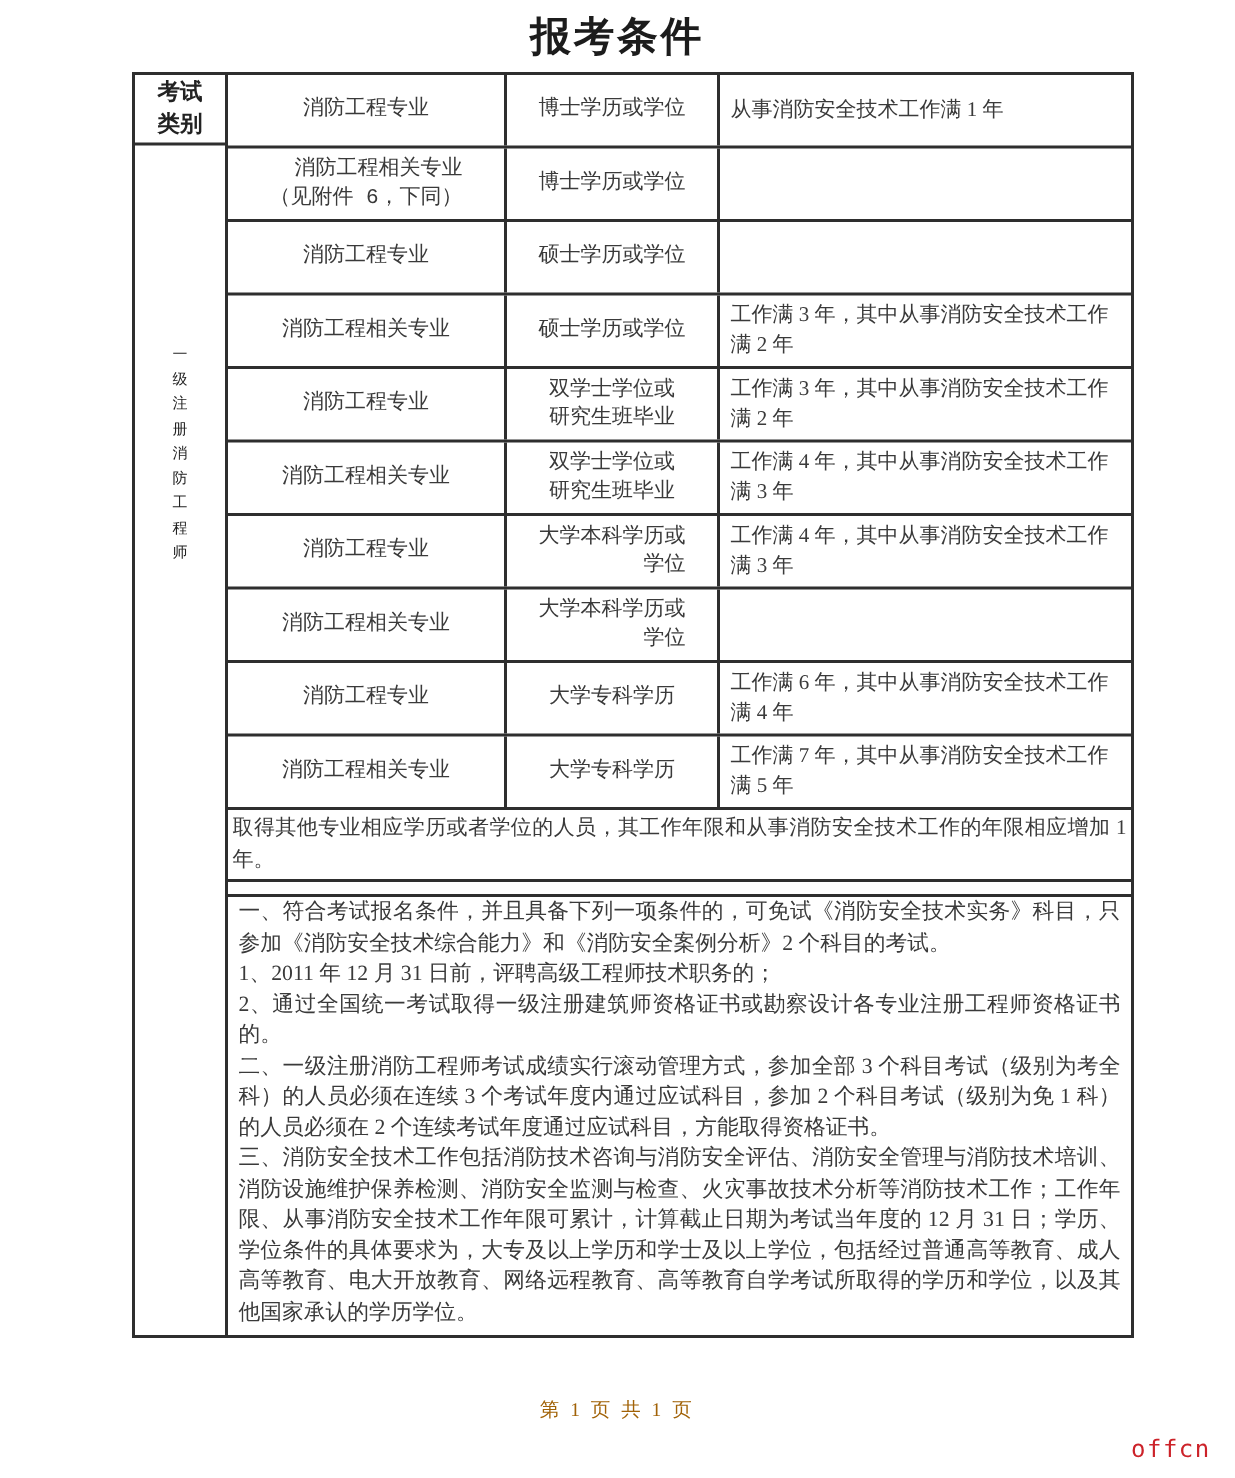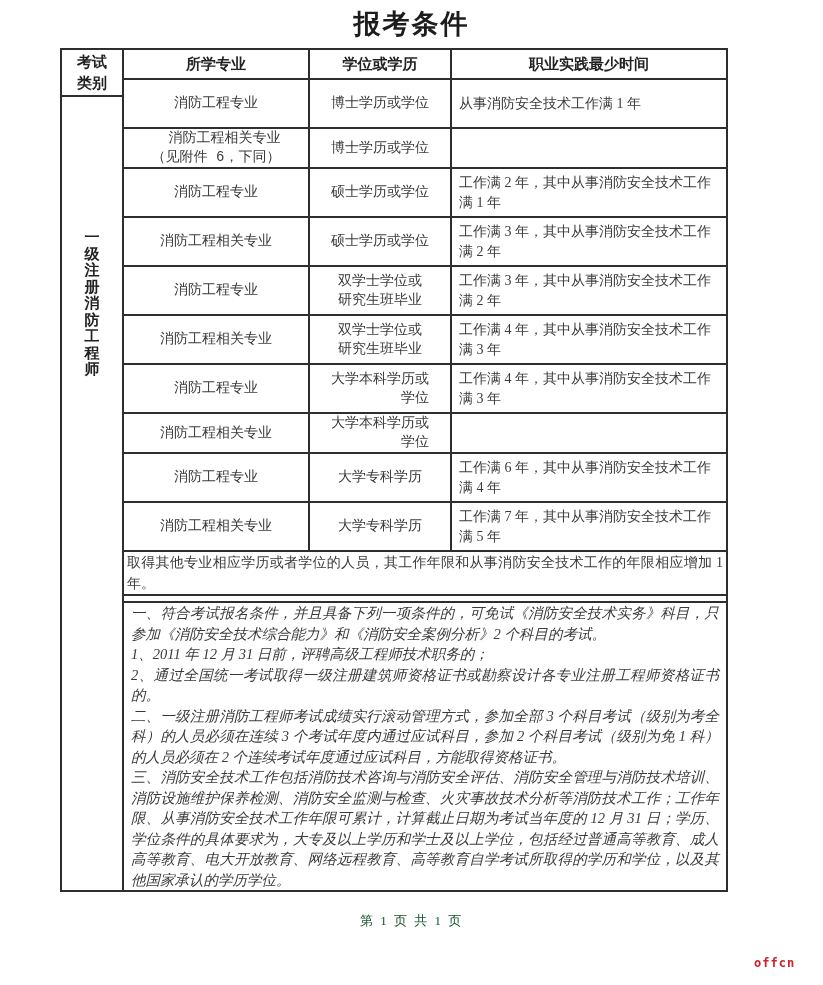--- a/index.html
+++ b/index.html
@@ -17,21 +17,21 @@
     top: 6px; left: 0;
     width: 100%;
     text-align: center;
     font-size: 27px;
     font-weight: bold;
     color: #1c1c1c;
     letter-spacing: 2px;
   }
   .doc-table {
     position: absolute;
-    left: 60px; top: 48px;
+    left: 88px; top: 48px;
     width: 668px; height: 844px;
     border: 2px solid #2e2e2e;
     display: flex;
     font-size: 14px;
   }
   
   .cat-col {
     width: 62px;
     border-right: 2px solid #2e2e2e;
     display: flex;
@@ -45,21 +45,21 @@
   }
   .cat-header span {
     display: inline-block; width: 32px;
     word-break: break-all; text-align: center; line-height: 21px;
     font-size: 15px;
   }
   .cat-body { flex: 1; text-align: center; padding-top: 132px; }
   .cat-body span {
     display: inline-block; width: 17px;
     word-break: break-all; line-height: 16.5px;
-    font-weight: bold; font-size: 15px; color: #222;
+    font-weight: normal; font-size: 10px; color: #222;
   }
   
   .main-col { flex: 1; display: flex; flex-direction: column; }
   .header-row {
     height: 47px; display: flex;
     border-bottom: 2px solid #2e2e2e;
     font-weight: bold; color: #222; font-size: 15px;
   }
   .header-row .hc {
     display: flex; align-items: center; justify-content: center;
@@ -86,38 +86,37 @@
     padding: 0 3px; line-height: 21px; text-align: justify;
   }
   .gap-row { height: 8px; }
   .notes-cell {
     flex: 1;
     border-top: 2px solid #2e2e2e;
     padding: 0 7px 0 7px;
     font-size: 14.5px;
     line-height: 20.5px;
     text-align: justify;
-    font-style: italic;
   }
   .notes-cell p { margin: 0; }
   
   .page-footer {
     position: absolute;
-    top: 912px; left: 0; width: 100%;
+    top: 931px; left: 0; width: 100%;
     text-align: center;
     font-size: 13px;
-    color: #14532d;
+    color: #a16207;
     letter-spacing: 2px;
   }
   .brand-logo {
     position: absolute;
     left: 754px; top: 956px;
     font-family: "DejaVu Sans Mono", "Liberation Mono", monospace;
-    font-size: 12px;
-    font-weight: bold;
+    font-size: 16px;
+    font-weight: normal;
     letter-spacing: 1px;
   }
 </style>
 </head>
 <body>
 
 <div class="doc-title">报考条件</div>
 
 <div class="doc-table">
 
@@ -125,40 +124,34 @@
     <div class="cat-header">
       <span>考试类别</span>
     </div>
     <div class="cat-body">
       <span>一级注册消防工程师</span>
     </div>
   </div>
 
   <div class="main-col">
 
-    <div class="header-row">
-      <div class="hc col-major">所学专业</div>
-      <div class="hc col-degree">学位或学历</div>
-      <div class="hc col-practice">职业实践最少时间</div>
-    </div>
 
     <div class="data-row">
       <div class="cc col-major">消防工程专业</div>
       <div class="cc col-degree">博士学历或学位</div>
       <div class="cp col-practice">从事消防安全技术工作满 1 年</div>
     </div>
     <div class="data-row">
       <div class="cc col-major">消防工程相关专业
 （见附件 6，下同）</div>
       <div class="cc col-degree">博士学历或学位</div>
     </div>
     <div class="data-row">
       <div class="cc col-major">消防工程专业</div>
       <div class="cc col-degree">硕士学历或学位</div>
-      <div class="cp col-practice">工作满 2 年，其中从事消防安全技术工作满 1 年</div>
     </div>
     <div class="data-row">
       <div class="cc col-major">消防工程相关专业</div>
       <div class="cc col-degree">硕士学历或学位</div>
       <div class="cp col-practice">工作满 3 年，其中从事消防安全技术工作满 2 年</div>
     </div>
     <div class="data-row">
       <div class="cc col-major">消防工程专业</div>
       <div class="cc col-degree">双学士学位或
 研究生班毕业</div>

